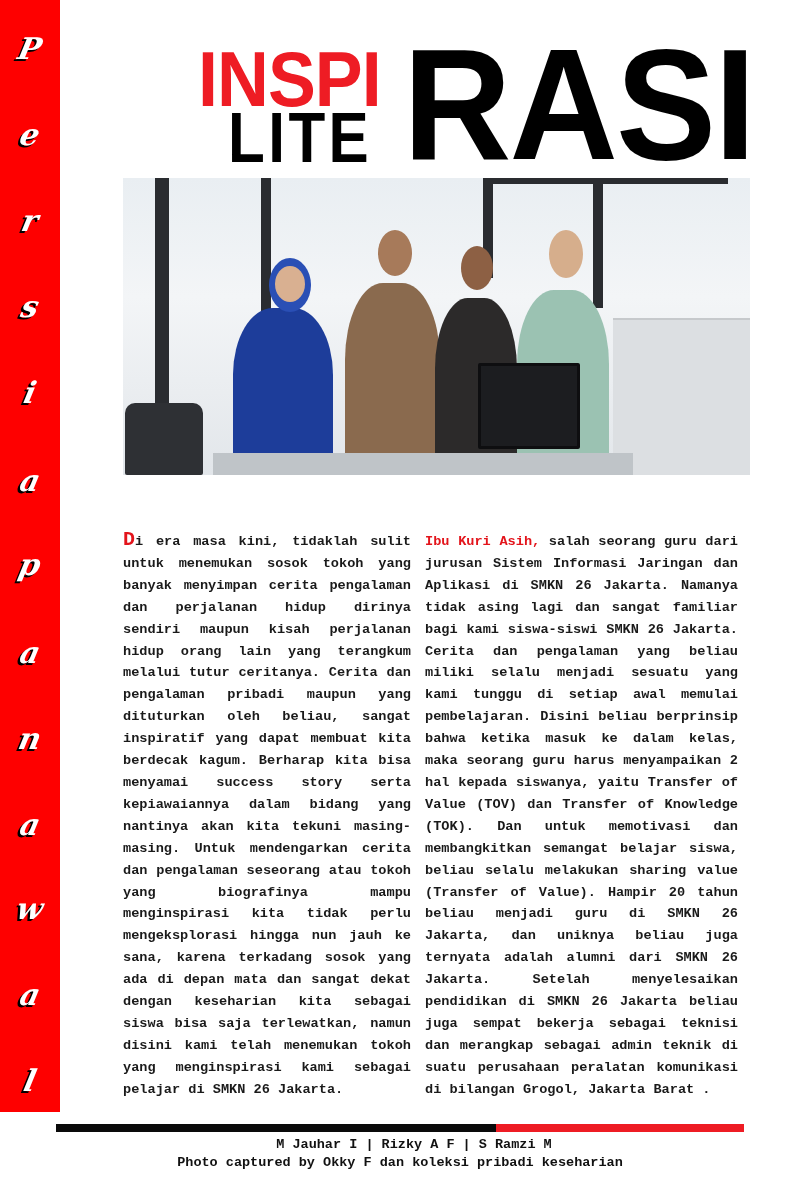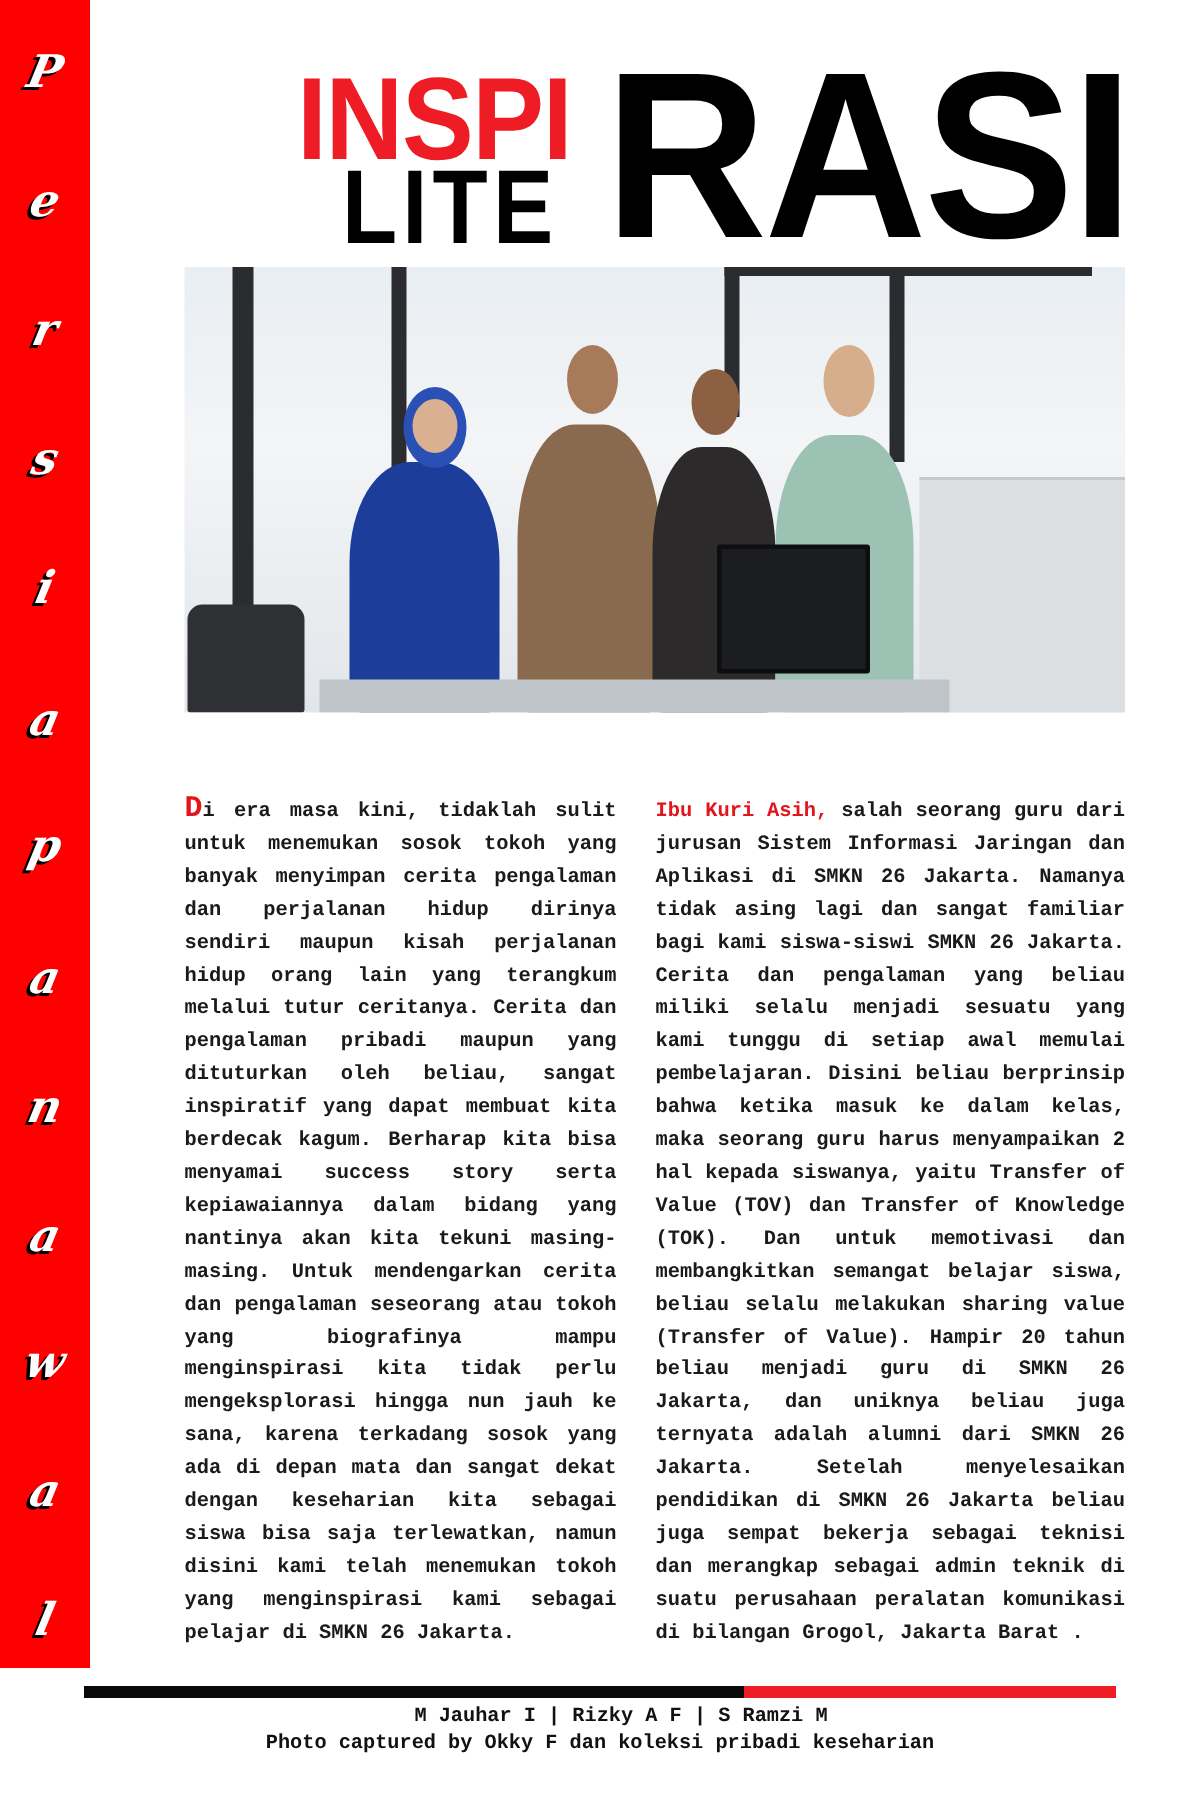--- a/index.html
+++ b/index.html
@@ -51,21 +51,21 @@
     .photo .desk { position: absolute; background: #bfc4c8; }
     .photo .chair { position: absolute; background: #2e3034; border-radius: 10px 10px 2px 2px; }
 
     .column {
       position: absolute; top: 487px;
       font-family: Liberation Mono, monospace; font-weight: bold;
       font-size: 13.6px; line-height: 21.9px; color: #1a1a1a;
       text-align: justify; text-align-last: left; margin-top: 44px;
     }
     .col-left { left: 123px; width: 288px; }
-    .col-right { left: 437px; width: 313px; }
+    .col-right { left: 425px; width: 313px; }
     .dropcap { color: #e3141b; font-size: 20px; line-height: 18px; }
     .lead-name { color: #e3141b; }
 
     .footer-bar-black { position: absolute; left: 56px; top: 1124px; width: 440px; height: 8px; background: #0a0a0a; }
     .footer-bar-red { position: absolute; left: 496px; top: 1124px; width: 248px; height: 8px; background: #ee1c24; }
     .credits {
       position: absolute; left: 0; width: 800px; text-align: center;
       font-family: "Liberation Mono", monospace; font-weight: bold; font-size: 13.5px; color: #111;
     }
     .credits-authors { top: 1137px; padding-left: 28px; }

